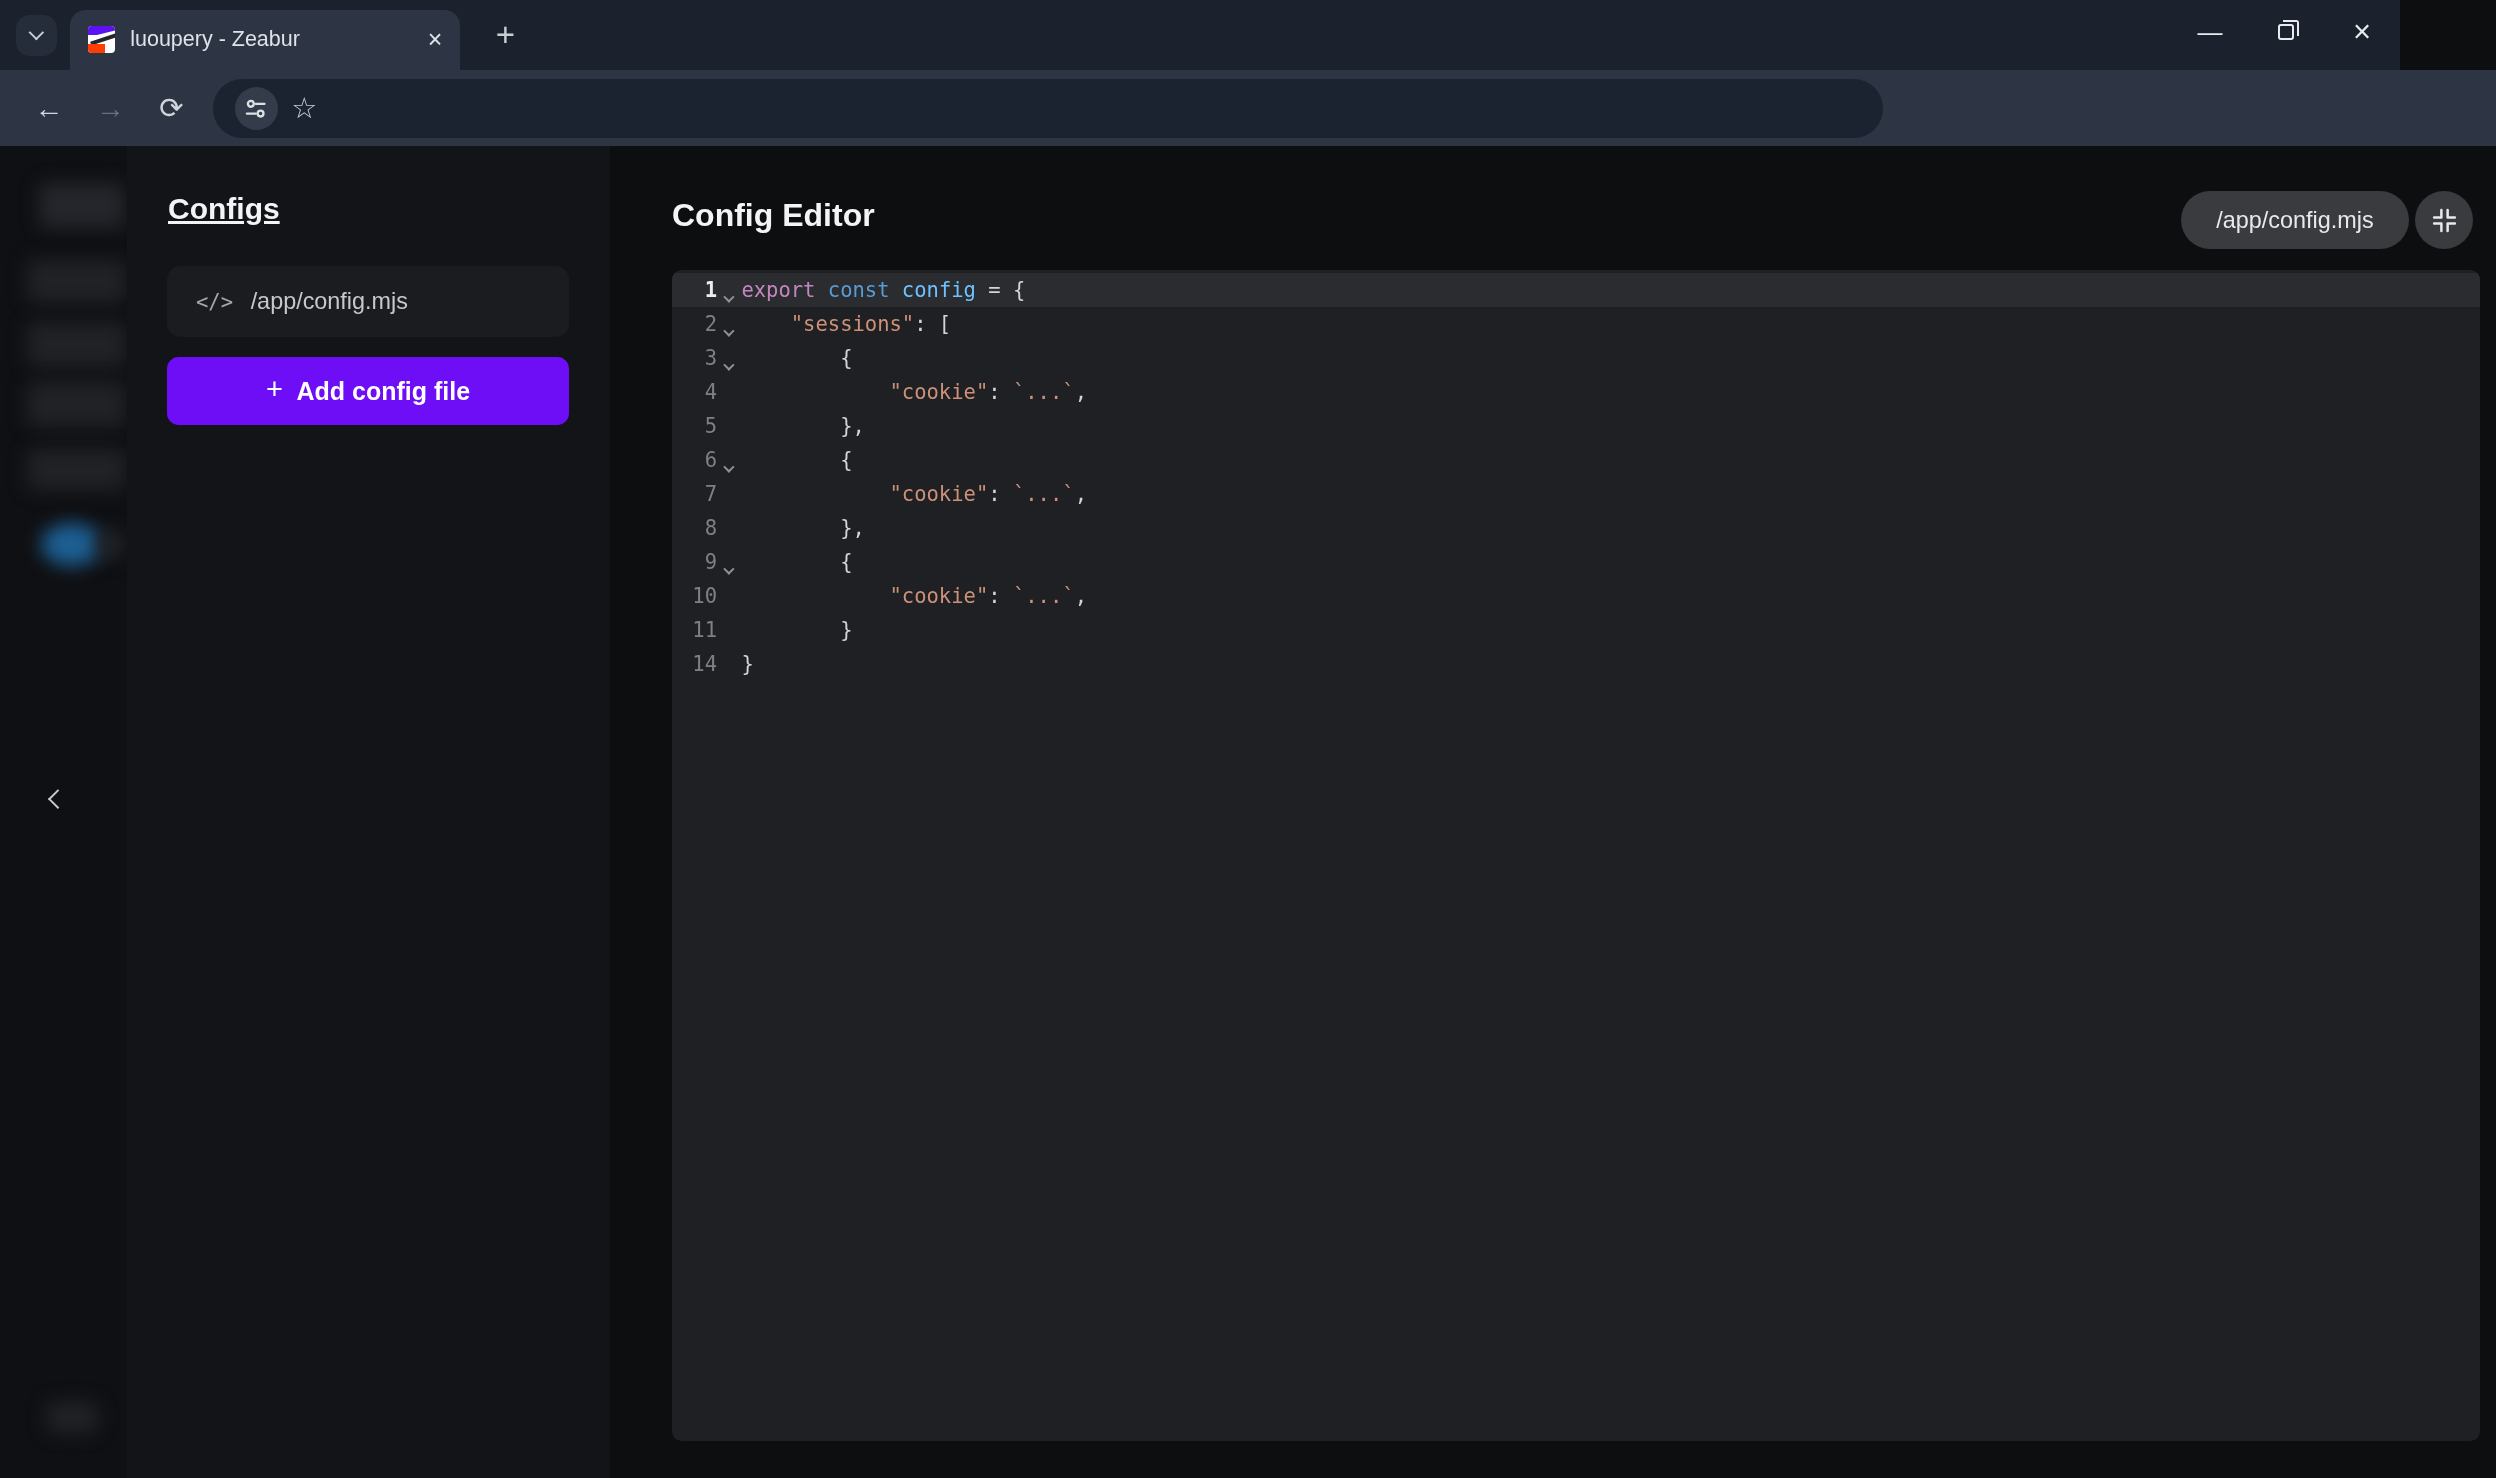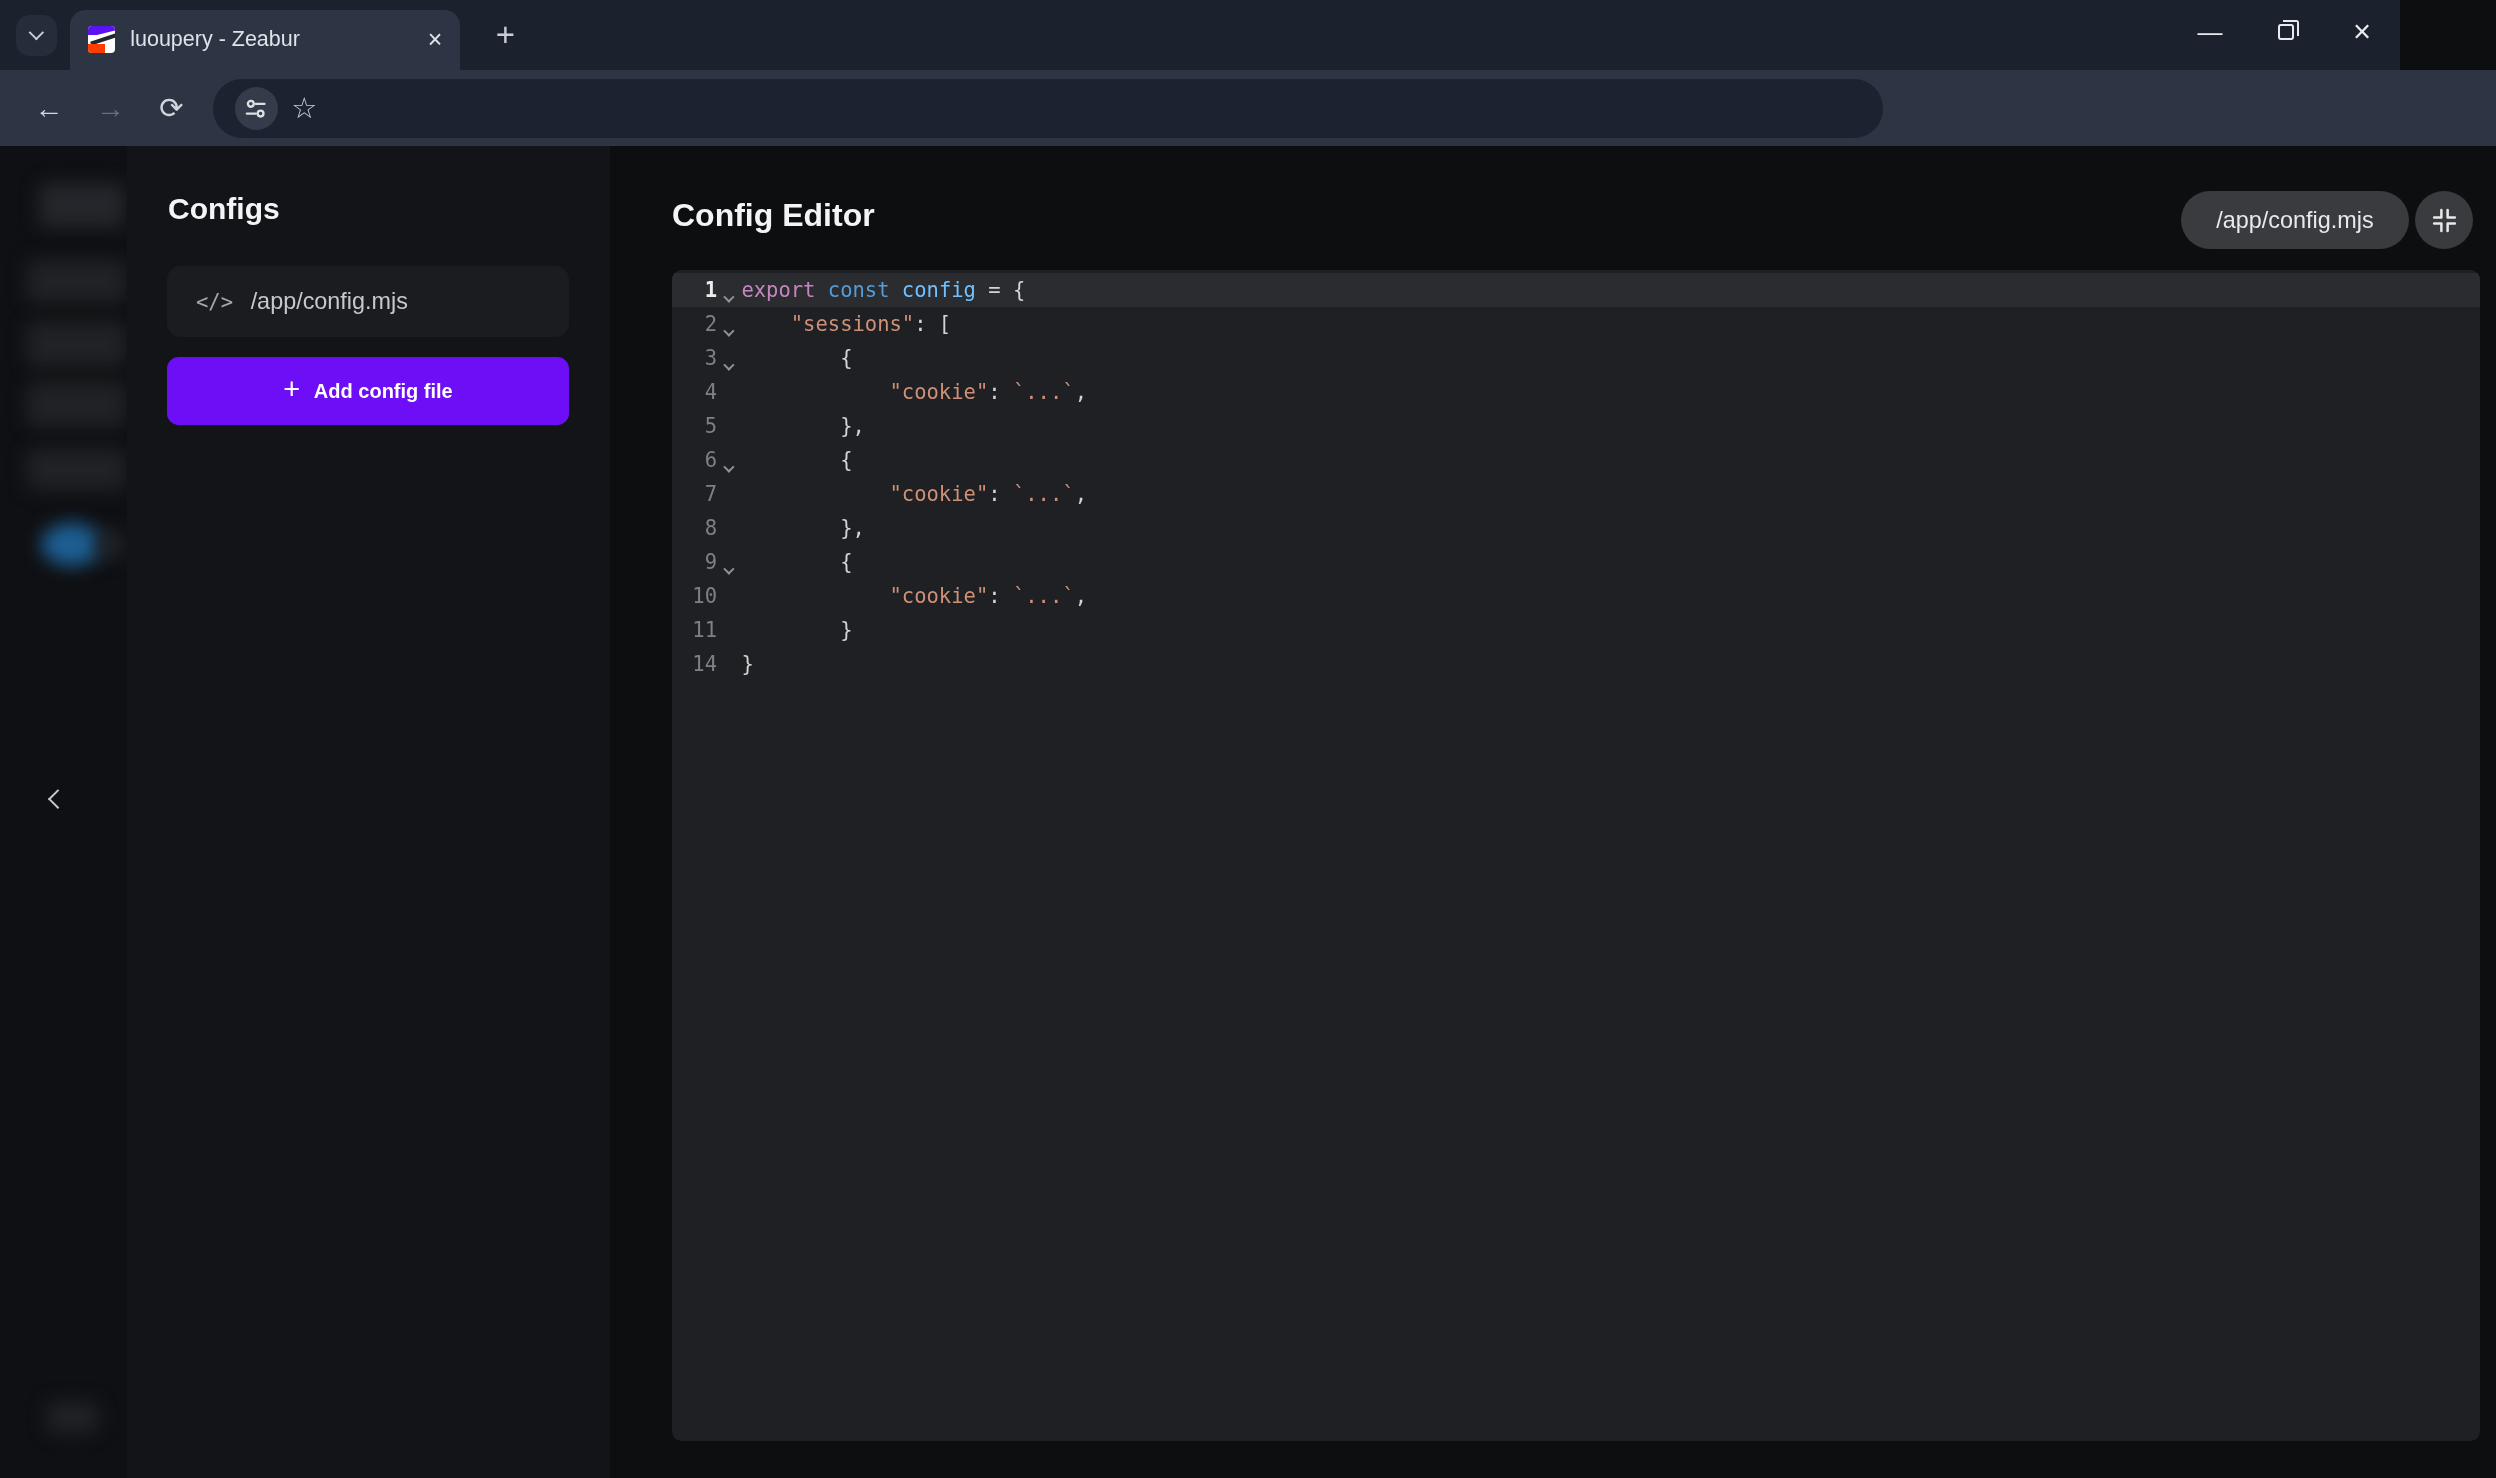--- a/index.html
+++ b/index.html
@@ -65,29 +65,29 @@
   
   .page { position:absolute; left:0; top:146px; width:2497px; height:1332px; background:#0D0E10; }
 
   .rail { position:absolute; left:0; top:0; width:127px; height:1332px; background:#0F1013; }
   .blob { position:absolute; border-radius:7.8px; filter:blur(8.8px); background:#202226; }
   .rail-collapse { position:absolute; left:51px; top:646px; width:25px; height:25px; }
   .chev-left { display:inline-block; width:13.7px; height:13.7px; border-left:2.9px solid #C6C9CC;
                border-bottom:2.9px solid #C6C9CC; transform:rotate(45deg); }
 
   .configs { position:absolute; left:127px; top:0; width:483px; height:1332px; background:#131417; }
-  .configs h1 { color:#F3F4F6; font-size:30px; font-weight:bold; position:absolute; left:41px; top:46px; }
+  .configs h1 { color:#F3F4F6; font-size:30px; font-weight:bold; position:absolute; left:41px; top:46px;text-decoration:underline; }
   .filerow { position:absolute; left:40px; top:120px; width:402px; height:71px; background:#1B1C20;
              border-radius:13.7px; display:flex; align-items:center; padding:0 29px; }
   .codetag { font-family:"DejaVu Sans Mono", monospace; color:#A4A7AB; font-size:20.5px; }
   .filerow .fname { color:#C6C8CC; font-size:23.4px; margin-left:17.6px; }
   .addbtn { position:absolute; left:40px; top:211px; width:402px; height:68px; background:#6E0EF7;
             border-radius:11.7px; display:flex; align-items:center; justify-content:center; gap:13.7px; }
   .addbtn .plus { color:#fff; font-size:29px; font-weight:300; margin-top:-2.9px; }
-  .addbtn .lbl { color:#fff; font-size:20px; font-weight:bold; }
+  .addbtn .lbl { color:#fff; font-size:25px; font-weight:bold; }
 
   .main { position:absolute; left:632px; top:0; width:1887px; height:1332px; }
   .main h1 { color:#F3F4F6; font-size:32px; font-weight:bold; position:absolute; left:40px; top:51px; }
   .filepill { position:absolute; left:1549px; top:45px; width:228px; height:58px; border-radius:29px;
               background:#393B3F; display:flex; align-items:center; justify-content:center;
               color:#E8E9EA; font-size:23.4px; }
   .collapsebtn { position:absolute; left:1783px; top:45px; width:58px; height:58px; border-radius:50%;
                  background:#393B3F; display:flex; align-items:center; justify-content:center; }
 
   .editor { position:absolute; left:40px; top:124px; width:1808px; height:1171px; background:#1E2023;

